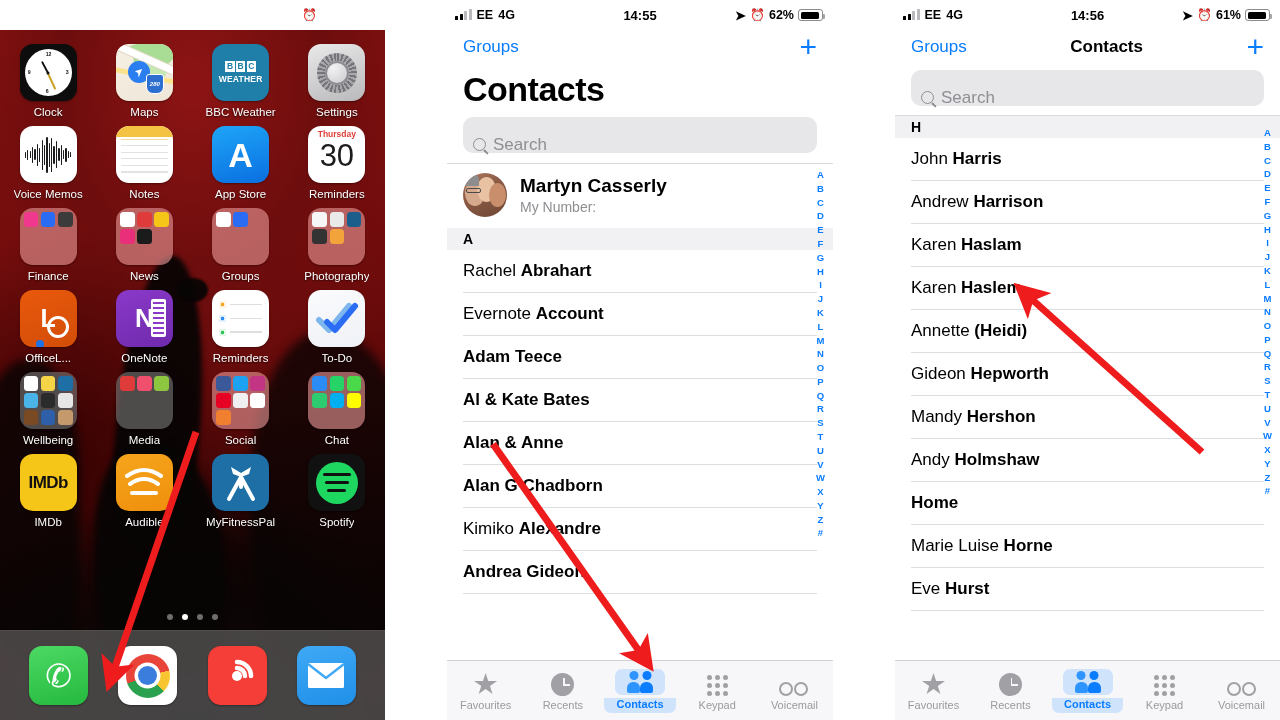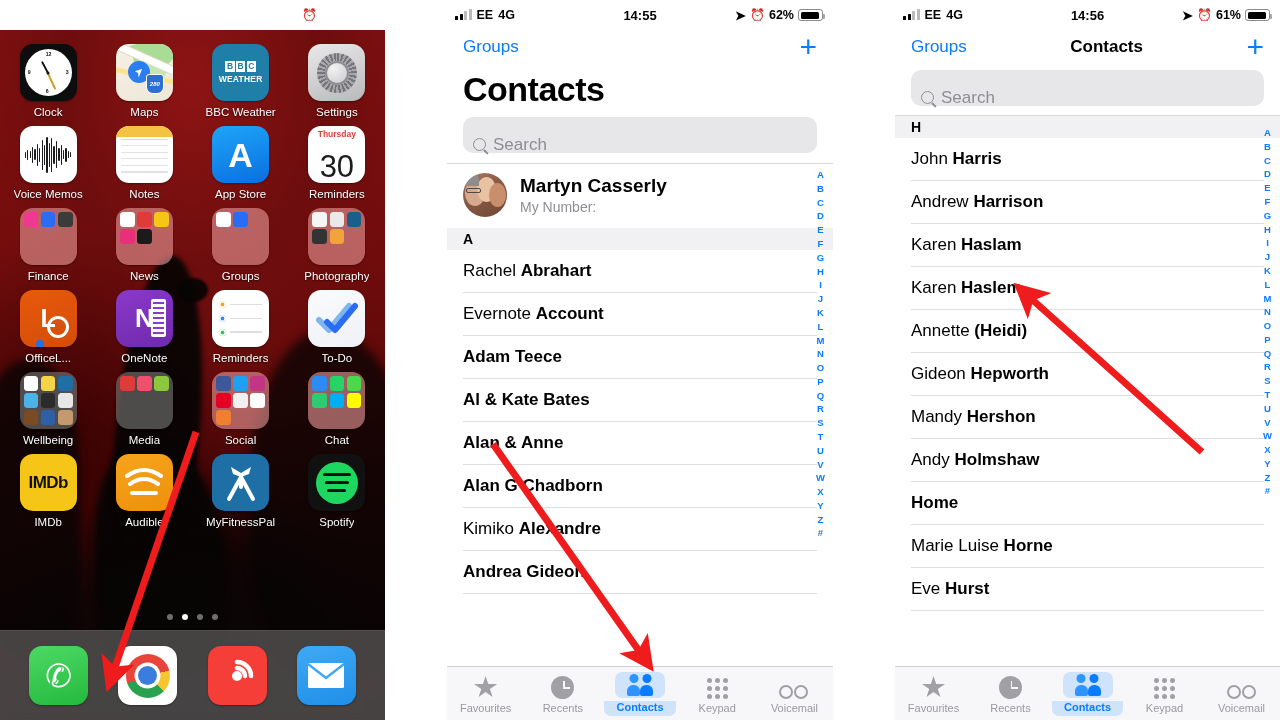--- a/index.html
+++ b/index.html
@@ -78,21 +78,21 @@
   .sil-d { left: 250px; top: 300px; width: 170px; height: 340px;
            border-radius: 45% 55% 35% 40%; filter: blur(5px); opacity:.75;}
   .sil-e { left: 95px; top: 408px; width: 130px; height: 230px;
            border-radius: 40% 60% 30% 40%; filter: blur(3px); }
 
   .grid { position: relative; padding: 6px 0 0 0; z-index: 3; }
   .row { display: flex; }
   .cell { width: 96.25px; display: flex; flex-direction: column; align-items: center;
           padding-top: 8px; }
   .app-ico { width: 57px; height: 57px; border-radius: 13px; overflow: hidden;
-             position: relative; box-shadow: 0 1px 2px rgba(0,0,0,.35); justify-content: space-between; }
+             position: relative; box-shadow: 0 1px 2px rgba(0,0,0,.35); }
   .app-lbl { margin-top: 5px; font-size: 11.5px; color: #fff; text-align: center;
              text-shadow: 0 1px 2px rgba(0,0,0,.75); white-space: nowrap;
              max-width: 92px; overflow: hidden; }
   .badge-dot { position: absolute; width: 8px; height: 8px; border-radius: 50%;
                background: #1a73e8; left: 16px; bottom: -1px; z-index: 5; }
 
   
   .folder { background: rgba(230,150,150,.62); display: grid;
             grid-template-columns: repeat(3, 1fr); gap: 2.5px; padding: 4px;
             align-content: start; }
@@ -269,21 +269,21 @@
                   border-bottom:1px solid #dededf; white-space:nowrap; }
   .c-row:last-child .inner { border-bottom:1px solid #dededf; }
   .c-row b { font-weight:bold; }
 
   .alpha-index { position:absolute; right:6px; display:flex; flex-direction:column;
                  align-items:center; color:#0a7cff; font-size:9.5px;
                  font-weight:bold; line-height:1; }
   .alpha-index span { display:block; padding: 2.15px 2px; }
 
   
-  .tabbar { height:54px; background:#f7f7f9; border-top:1px solid #d2d2d6;
+  .tabbar { height:60px; background:#f7f7f9; border-top:1px solid #d2d2d6;
             display:flex; align-items:stretch; }
   .tab { flex:1; display:flex; flex-direction:column; align-items:center;
          justify-content:center; gap:3px; color:#9a9a9f; font-size:11px; }
   .tab.active { color:#0a7cff; }
   .tab .tico { height:26px; display:flex; align-items:flex-end; }
   .tab.active .tico-wrap { background:#cfe4fb; border-radius:7px; padding:3px 12px 2px; }
   .tab .lbl { font-size:11px; }
   .tab.active .lbl { font-weight:bold; background:#cfe4fb; padding:0 12px 3px;
                      border-radius:0 0 7px 7px; }
   .star { width:24px;height:23px; display:block;

